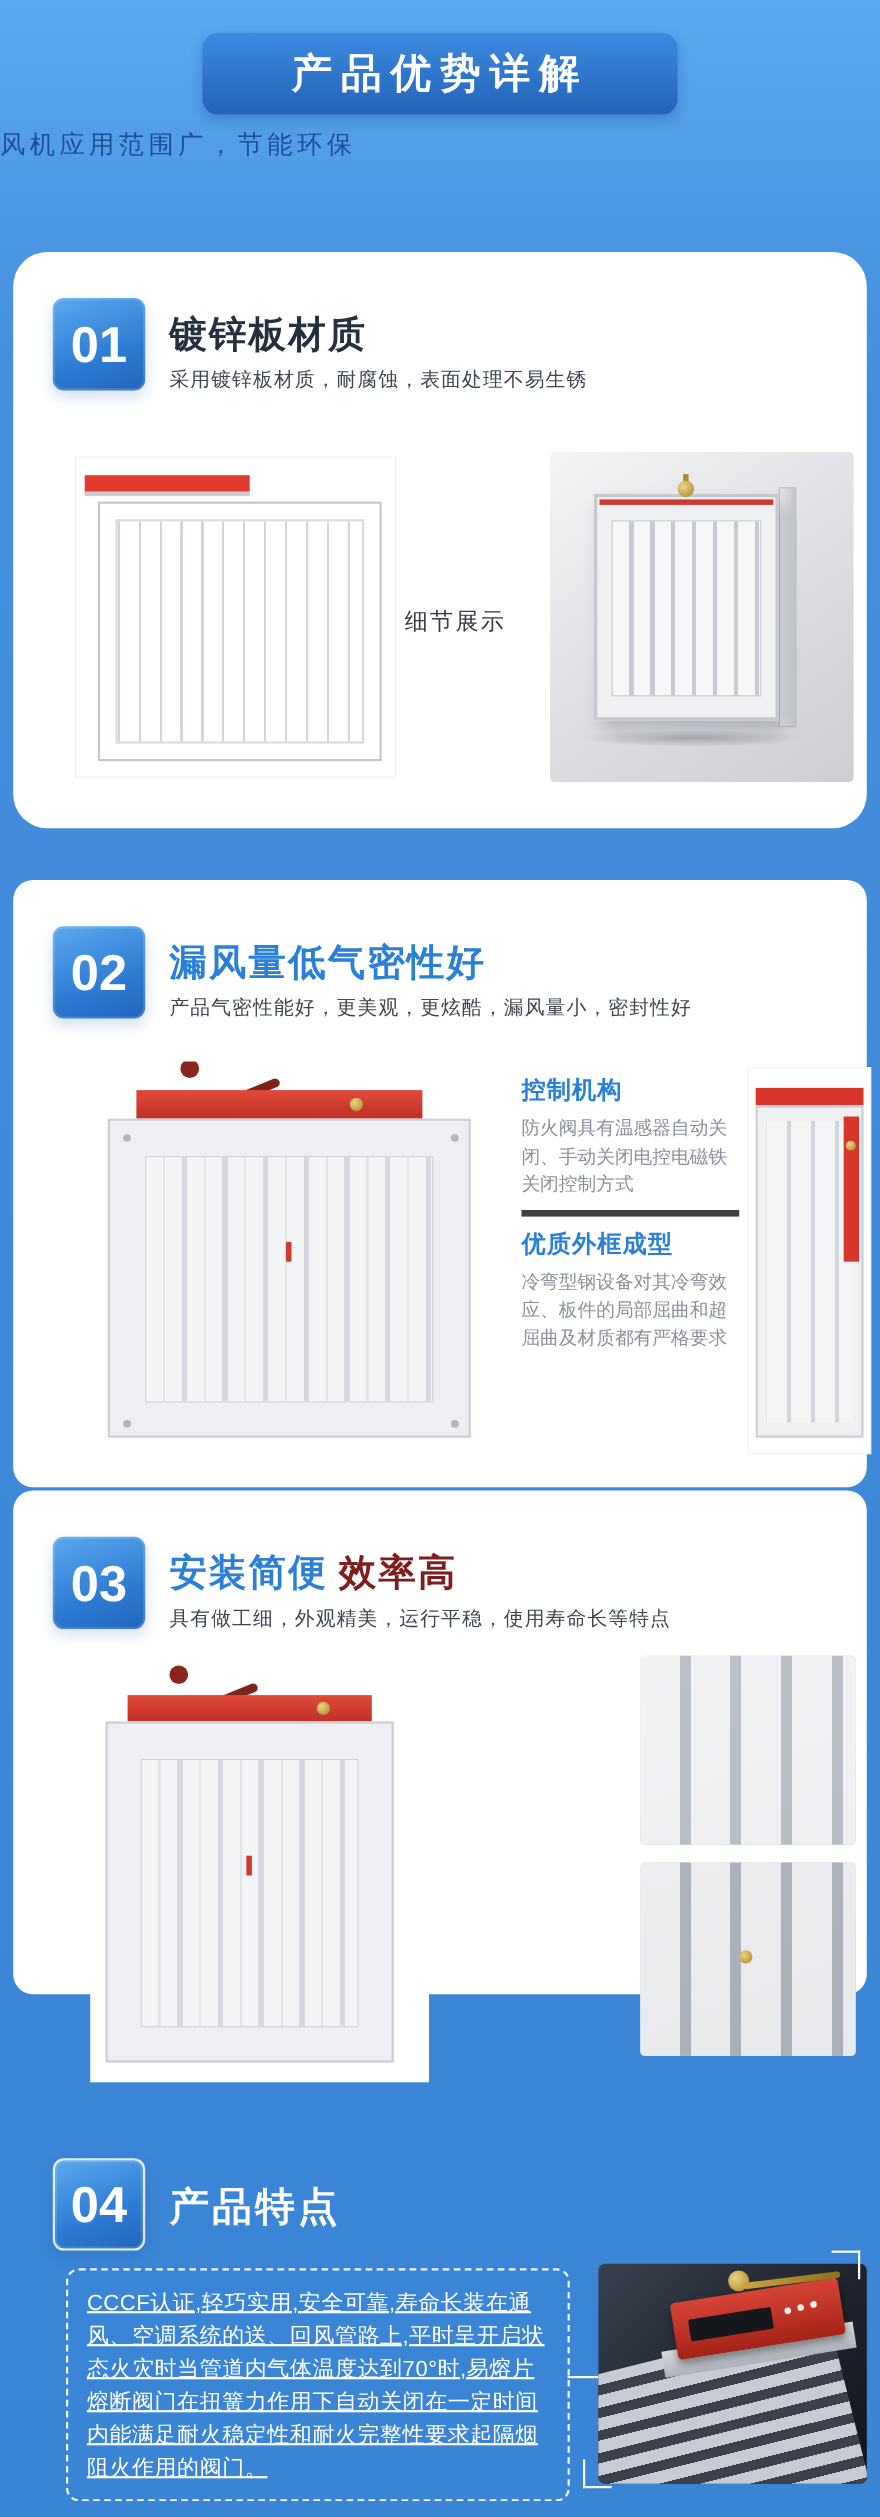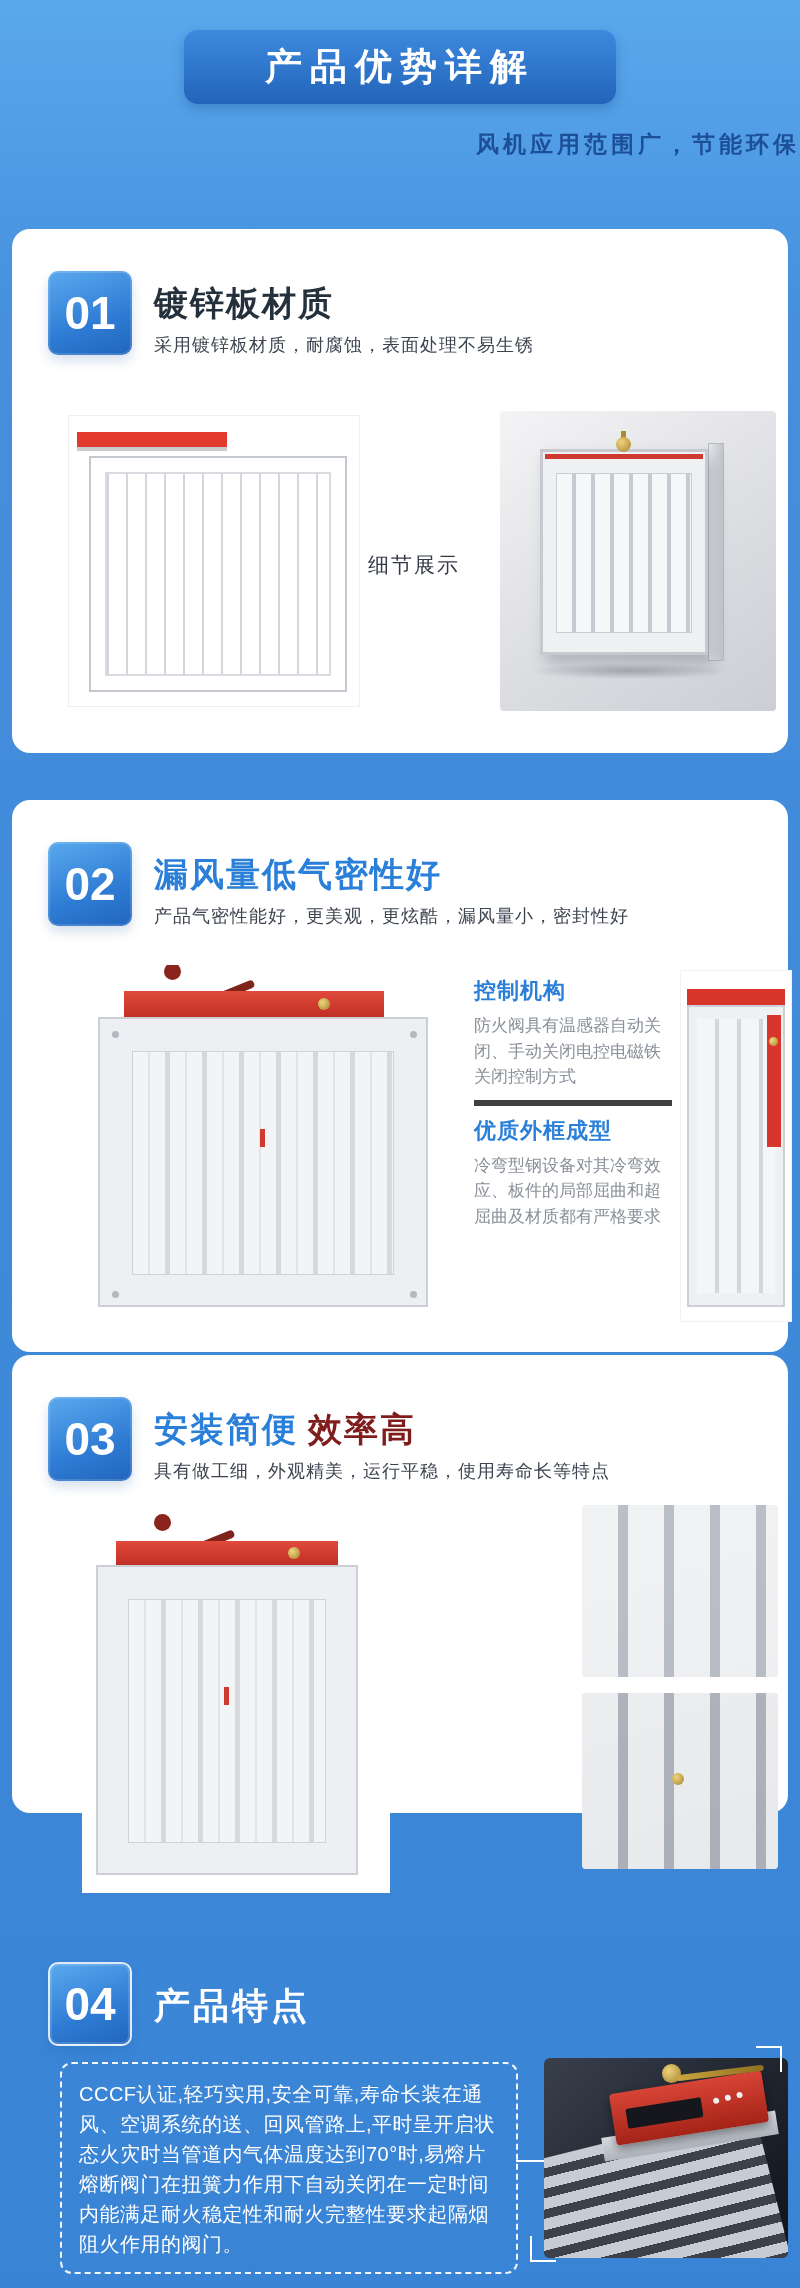--- a/index.html
+++ b/index.html
@@ -9,26 +9,26 @@
   .page{ position:relative; width:800px; height:2288px; margin:0 auto; overflow:hidden;
     background:linear-gradient(180deg,#5aa8ed 0%,#458fdd 14%,#3f89d9 55%,#3a84d6 100%); }
 
   
   .title-box{ position:absolute; left:50%; top:30px; transform:translateX(-50%);
     min-width:432px; height:74px; padding:0 54px;
     background:linear-gradient(180deg,#3d8ade 0%,#2264ba 100%);
     border-radius:14px; display:flex; align-items:center; justify-content:center;
     box-shadow:0 5px 12px rgba(18,66,126,.28); }
   .title-box .t{ color:#ffffff; font-size:37px; font-weight:bold; letter-spacing:8px; white-space:nowrap; }
-  .subtitle{ position:absolute; top:129px; left:0; width:100%; text-align:right;
-    color:#1c4f98; font-size:23px; font-weight:700; letter-spacing:4px; }
+  .subtitle{ position:absolute; top:116px; left:0; width:100%; text-align:left;
+    color:#1c4f98; font-size:23px; font-weight:400; letter-spacing:4px; }
 
   
   .card{ position:absolute; left:12px; width:776px; background:#ffffff; border-radius:18px; }
-  .card1{ top:229px; height:524px; }
+  .card1{ top:229px; height:524px;border-radius:31px; }
   .card2{ top:778px; height:552px;margin-top:22px; }
   .card3{ top:1355px; height:458px; }
 
   .badge{ position:absolute; width:84px; height:84px; border-radius:10px;
     background:linear-gradient(160deg,#5aa9ee 0%,#2f7cd4 60%,#2165bd 100%);
     color:#fff; font-size:46px; font-weight:bold;
     display:flex; align-items:center; justify-content:center;
     box-shadow:inset 0 0 0 2px rgba(255,255,255,.14), 0 6px 12px rgba(30,90,160,.18); }
   .card .badge{ left:36px; top:42px; }
 
@@ -125,21 +125,21 @@
     background:repeating-linear-gradient(90deg,#eceef0 0 36px,#a9adb6 36px 46px); opacity:.9; }
   .g-gold{ left:90px; top:80px; width:12px; height:12px; border-radius:50%;
     background:radial-gradient(circle at 35% 35%,#efd47e,#a8812c); }
 
   
   .badge4{ left:48px; top:1962px; border:2px solid rgba(255,255,255,.85); }
   .s4-title{ position:absolute; left:154px; top:1982px; font-size:36px; font-weight:bold;
     color:#ffffff; letter-spacing:3px; }
   .s4-box{ position:absolute; left:60px; top:2062px; width:458px; height:212px;
     border:2px dashed rgba(255,255,255,.95); border-radius:12px; padding:15px 17px; }
-  .s4-box .p{ color:#ffffff; font-size:20px; line-height:1.5; letter-spacing:.5px; }
+  .s4-box .p{ color:#ffffff; font-size:20px; line-height:1.5; letter-spacing:.5px;text-decoration:underline; }
   .s4-line{ position:absolute; left:516px; top:2160px; width:30px; height:2px; background:#ffffff; }
 
   .img-h{ left:544px; top:2058px; width:244px; height:200px; border-radius:6px;
     background:linear-gradient(135deg,#39404d 0%,#232833 45%,#10131b 100%); }
   .h-slats{ left:-34px; top:78px; width:270px; height:190px; transform:rotate(-14deg);
     background:repeating-linear-gradient(0deg,#c7ccd4 0 11px,#3c414c 11px 20px); }
   .h-plate{ left:58px; top:66px; width:176px; height:24px; transform:rotate(-9deg);
     background:linear-gradient(180deg,#d7dae0,#aeb3bb); }
   .h-box{ left:68px; top:24px; width:154px; height:52px; transform:rotate(-9deg); border-radius:4px;
     background:linear-gradient(180deg,#d84436,#a42317); box-shadow:0 4px 8px rgba(0,0,0,.4); }

